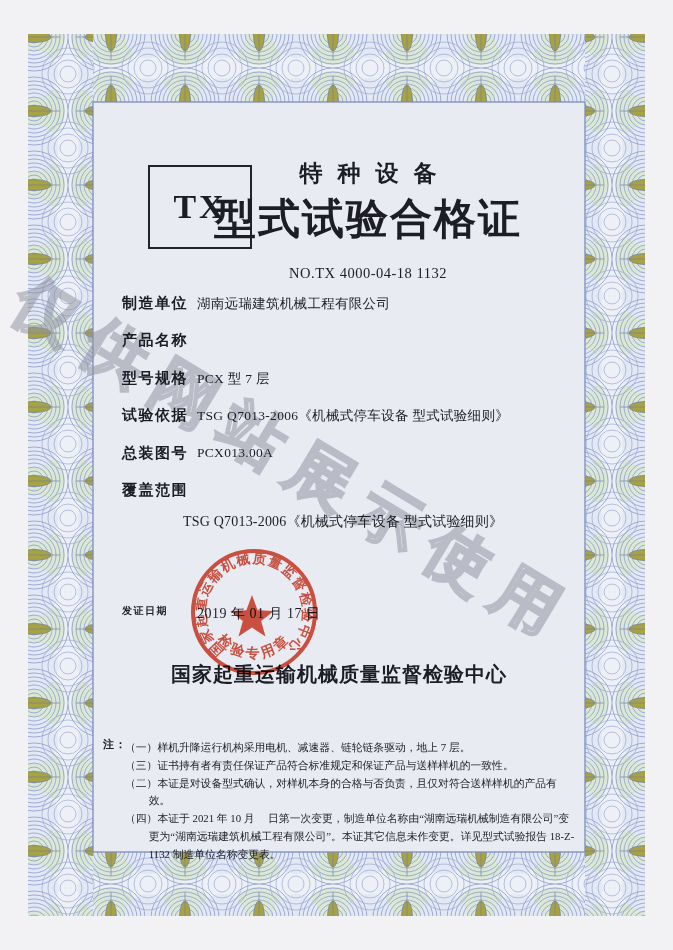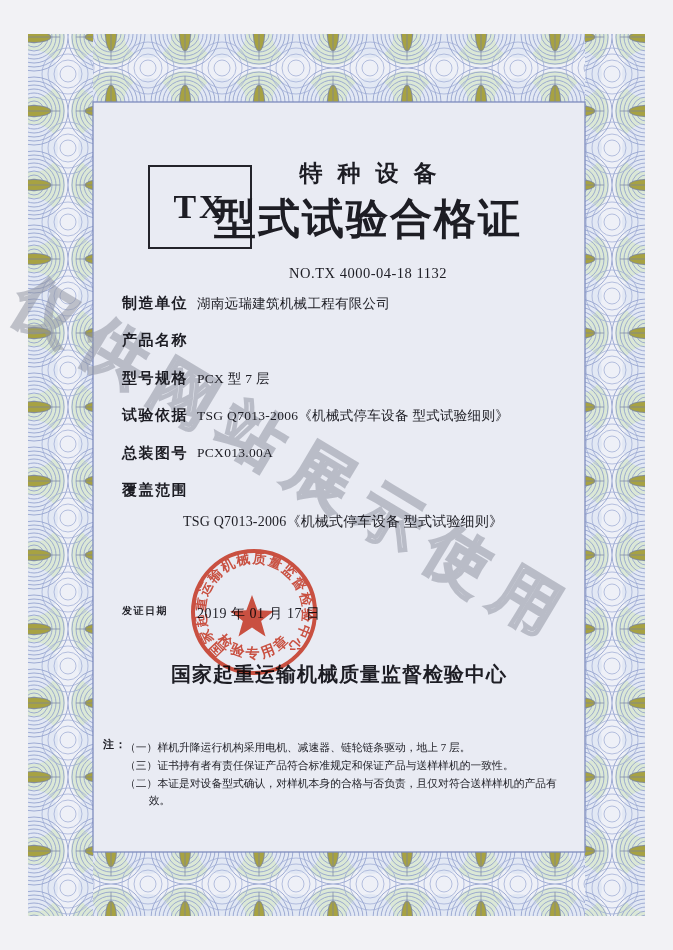--- a/index.html
+++ b/index.html
@@ -199,20 +199,21 @@
     <div class="issuer">国家起重运输机械质量监督检验中心</div>
 
     <div class="notes-label">注：</div>
     <ol class="notes">
       <li>（一）样机升降运行机构采用电机、减速器、链轮链条驱动，地上 7 层。</li>
 
       <li>（三）证书持有者有责任保证产品符合标准规定和保证产品与送样样机的一致性。</li>
 
       <li>（二）本证是对设备型式确认，对样机本身的合格与否负责，且仅对符合送样样机的产品有效。</li>
 
+      <li>（四）本证于 2021 年 10 月　 日第一次变更，制造单位名称由“湖南远瑞机械制造有限公司”变更为“湖南远瑞建筑机械工程有限公司”。本证其它信息未作变更。详见型式试验报告 18-Z-1132 制造单位名称变更表。</li>
     </ol>
 
   </div>
 
   <svg class="stamp" width="140" height="134" viewBox="0 0 140 134" xmlns="http://www.w3.org/2000/svg">
     <defs>
       <path id="ringPath" d="M 41.9 106.1 A 49 49 0 1 1 98.1 106.1" fill="none"></path>
       <path id="botPath" d="M 28.3 85.5 A 46 46 0 0 0 111.7 85.5" fill="none"></path>
     </defs>
     <circle cx="70" cy="66" r="61" fill="none" stroke="#d8442f" stroke-width="4"></circle>

